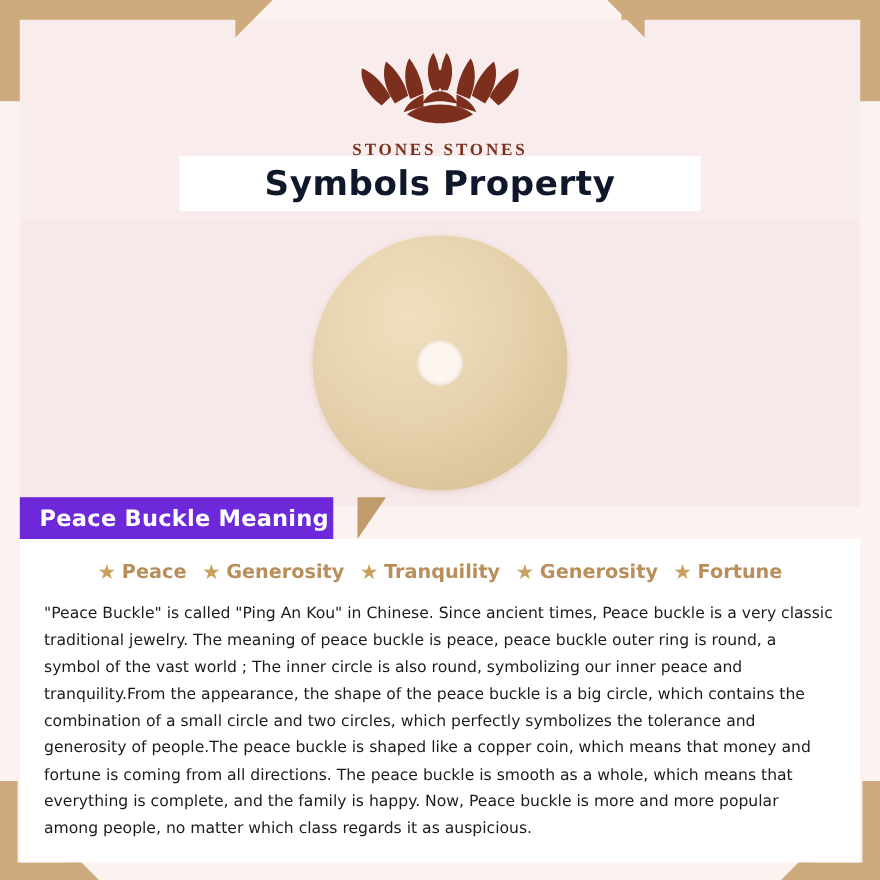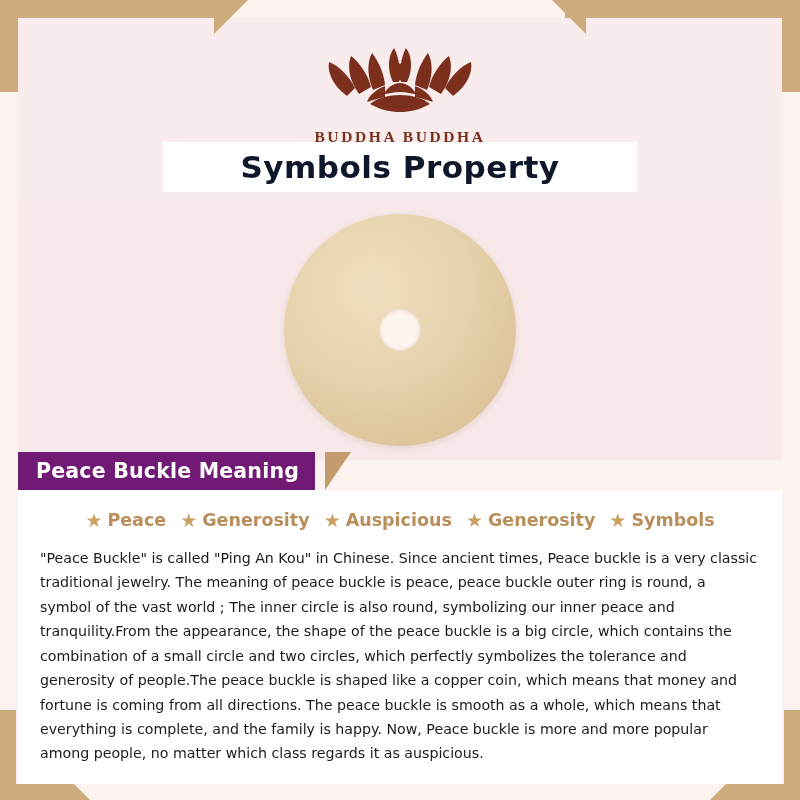--- a/index.html
+++ b/index.html
@@ -135,23 +135,23 @@
     border-radius: 50%;
     background: #fdf6ef;
     box-shadow: inset 0 0 4px rgba(170,140,100,0.45);
   }
 
   
   .ribbon {
     position: absolute;
     top: 452px; left: 18px;
     height: 38px;
-    background: #701a75;
+    background: #6d28d9;
     display: flex; align-items: center;
-    padding: 0 16px 0 18px;
+    padding: 0 4px 0 18px;
   }
   .ribbon-text {
     color: #ffffff;
     font-size: 20.5px;
     font-weight: bold;
     letter-spacing: 0.2px;
     font-family: "DejaVu Sans", sans-serif;
   }
   .ribbon-tail {
     position: absolute;
@@ -234,21 +234,21 @@
 
           <path d="M85 59 C78 59 72 64 69 70 C73 70 78 68 85 68 C92 68 97 70 101 70 C98 64 92 59 85 59 Z"></path>
 
           <path d="M70 62 C60 66 54 72 52 78 C58 76 64 74 70 73 Z"></path>
           <path d="M100 62 C110 66 116 72 118 78 C112 76 106 74 100 73 Z"></path>
 
           <path d="M55 80 C62 74 74 71 85 71 C96 71 108 74 115 80 C104 86 95 88 85 88 C75 88 66 86 55 80 Z"></path>
         </g>
       </svg>
     </span>
-    <div class="brand">BUDDHA BUDDHA</div>
+    <div class="brand">STONES STONES</div>
   </div>
 
   <div class="title-bar">
     <div class="title-bar-text">Symbols Property</div>
   </div>
 
   <div class="product-area">
     <div class="disc">
       <div class="disc-hole"></div>
     </div>
@@ -264,27 +264,27 @@
       <div class="kw">
         <span class="star">★</span>
         <span class="kwlabel">Peace</span>
       </div>
       <div class="kw">
         <span class="star">★</span>
         <span class="kwlabel">Generosity</span>
       </div>
       <div class="kw">
         <span class="star">★</span>
-        <span class="kwlabel">Auspicious</span>
+        <span class="kwlabel">Tranquility</span>
       </div>
       <div class="kw">
         <span class="star">★</span>
         <span class="kwlabel">Generosity</span>
       </div>
       <div class="kw">
         <span class="star">★</span>
-        <span class="kwlabel">Symbols</span>
+        <span class="kwlabel">Fortune</span>
       </div>
     </div>
     <div class="body-text">"Peace Buckle" is called "Ping An Kou" in Chinese. Since ancient times, Peace buckle is a very classic traditional jewelry. The meaning of peace buckle is peace, peace buckle outer ring is round, a symbol of the vast world ; The inner circle is also round, symbolizing our inner peace and tranquility.From the appearance, the shape of the peace buckle is a big circle, which contains the combination of a small circle and two circles, which perfectly symbolizes the tolerance and generosity of people.The peace buckle is shaped like a copper coin, which means that money and fortune is coming from all directions. The peace buckle is smooth as a whole, which means that everything is complete, and the family is happy. Now, Peace buckle is more and more popular among people, no matter which class regards it as auspicious.</div>
   </div>
 
 </div>
 
 </body></html>

